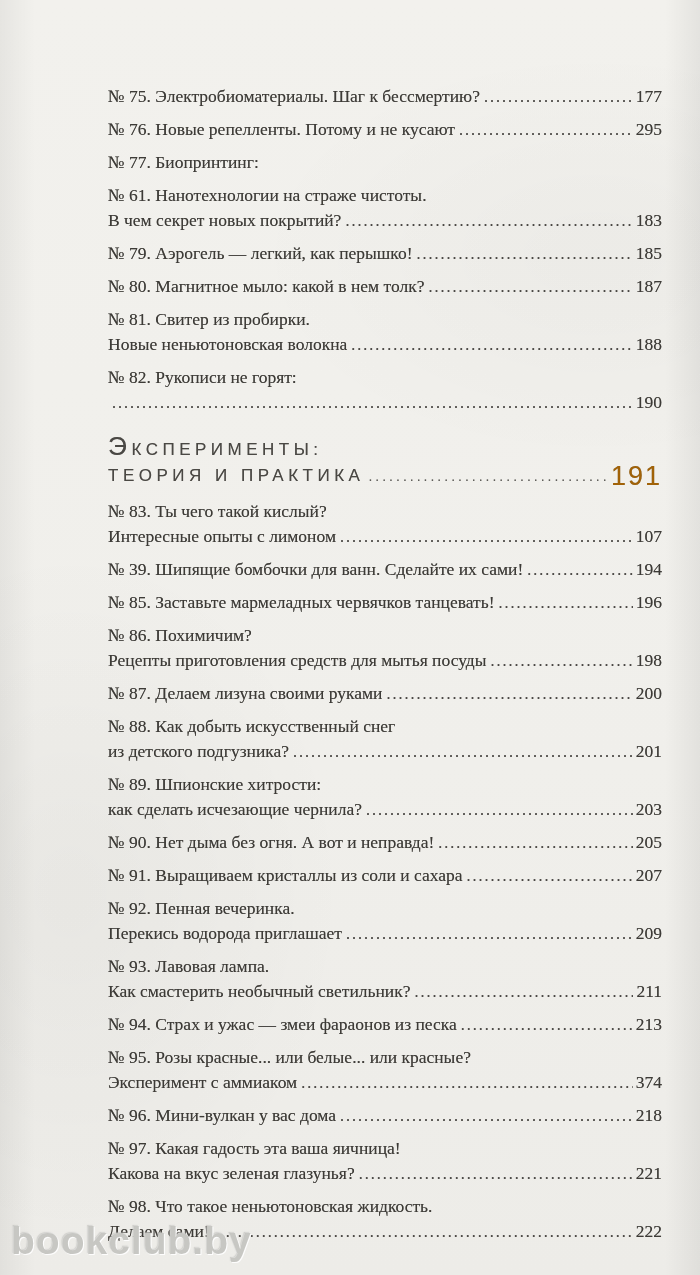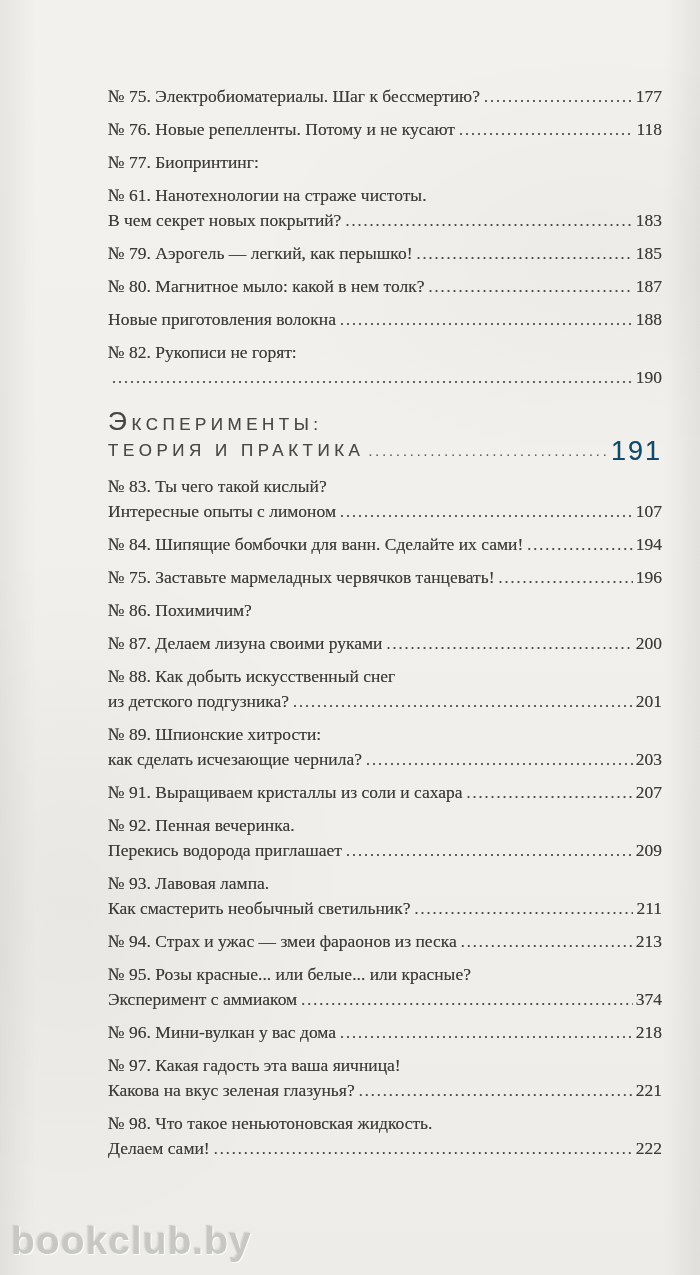--- a/index.html
+++ b/index.html
@@ -84,21 +84,21 @@
   .header-line .leader::after {
     font-size: 14px;
     letter-spacing: 3px;
     color: rgba(74,72,68,0.75);
   }
   .header-pg {
     font-family: "Liberation Sans", sans-serif;
     font-size: 27px;
     letter-spacing: 2px;
     font-weight: 400;
-    color: #0c4a6e;
+    color: #a16207;
     white-space: nowrap;
     flex: 0 0 auto;
   }
 
   
   .watermark {
     position: absolute;
     left: 11px;
     bottom: 12px;
     font-family: "Liberation Sans", sans-serif;
@@ -121,21 +121,21 @@
       <div class="line">
         <span class="txt">№ 75. Электробиоматериалы. Шаг к бессмертию?</span>
         <span class="leader"></span>
         <span class="pg">177</span>
       </div>
     </div>
     <div class="entry">
       <div class="line">
         <span class="txt">№ 76. Новые репелленты. Потому и не кусают</span>
         <span class="leader"></span>
-        <span class="pg">118</span>
+        <span class="pg">295</span>
       </div>
     </div>
     <div class="entry">
       <div class="line">
         <span class="txt">№ 77. Биопринтинг:</span>
       </div>
     </div>
     <div class="entry">
       <div class="line">
         <span class="txt">№ 61. Нанотехнологии на страже чистоты.</span>
@@ -155,21 +155,24 @@
     </div>
     <div class="entry">
       <div class="line">
         <span class="txt">№ 80. Магнитное мыло: какой в нем толк?</span>
         <span class="leader"></span>
         <span class="pg">187</span>
       </div>
     </div>
     <div class="entry">
       <div class="line">
-        <span class="txt">Новые приготовления волокна</span>
+        <span class="txt">№ 81. Свитер из пробирки.</span>
+      </div>
+      <div class="line">
+        <span class="txt">Новые неньютоновская волокна</span>
         <span class="leader"></span>
         <span class="pg">188</span>
       </div>
     </div>
     <div class="entry">
       <div class="line">
         <span class="txt">№ 82. Рукописи не горят:</span>
       </div>
       <div class="line">
         <span class="leader"></span>
@@ -191,36 +194,41 @@
         <span class="txt">№ 83. Ты чего такой кислый?</span>
       </div>
       <div class="line">
         <span class="txt">Интересные опыты с лимоном</span>
         <span class="leader"></span>
         <span class="pg">107</span>
       </div>
     </div>
     <div class="entry">
       <div class="line">
-        <span class="txt">№ 84. Шипящие бомбочки для ванн. Сделайте их сами!</span>
+        <span class="txt">№ 39. Шипящие бомбочки для ванн. Сделайте их сами!</span>
         <span class="leader"></span>
         <span class="pg">194</span>
       </div>
     </div>
     <div class="entry">
       <div class="line">
-        <span class="txt">№ 75. Заставьте мармеладных червячков танцевать!</span>
+        <span class="txt">№ 85. Заставьте мармеладных червячков танцевать!</span>
         <span class="leader"></span>
         <span class="pg">196</span>
       </div>
     </div>
     <div class="entry">
       <div class="line">
         <span class="txt">№ 86. Похимичим?</span>
       </div>
+      <div class="line">
+        <span class="txt">Рецепты приготовления средств для мытья посуды</span>
+        <span class="leader"></span>
+        <span class="pg">198</span>
+      </div>
     </div>
     <div class="entry">
       <div class="line">
         <span class="txt">№ 87. Делаем лизуна своими руками</span>
         <span class="leader"></span>
         <span class="pg">200</span>
       </div>
     </div>
     <div class="entry">
       <div class="line">
@@ -237,20 +245,27 @@
         <span class="txt">№ 89. Шпионские хитрости:</span>
       </div>
       <div class="line">
         <span class="txt">как сделать исчезающие чернила?</span>
         <span class="leader"></span>
         <span class="pg">203</span>
       </div>
     </div>
     <div class="entry">
       <div class="line">
+        <span class="txt">№ 90. Нет дыма без огня. А вот и неправда!</span>
+        <span class="leader"></span>
+        <span class="pg">205</span>
+      </div>
+    </div>
+    <div class="entry">
+      <div class="line">
         <span class="txt">№ 91. Выращиваем кристаллы из соли и сахара</span>
         <span class="leader"></span>
         <span class="pg">207</span>
       </div>
     </div>
     <div class="entry">
       <div class="line">
         <span class="txt">№ 92. Пенная вечеринка.</span>
       </div>
       <div class="line">

